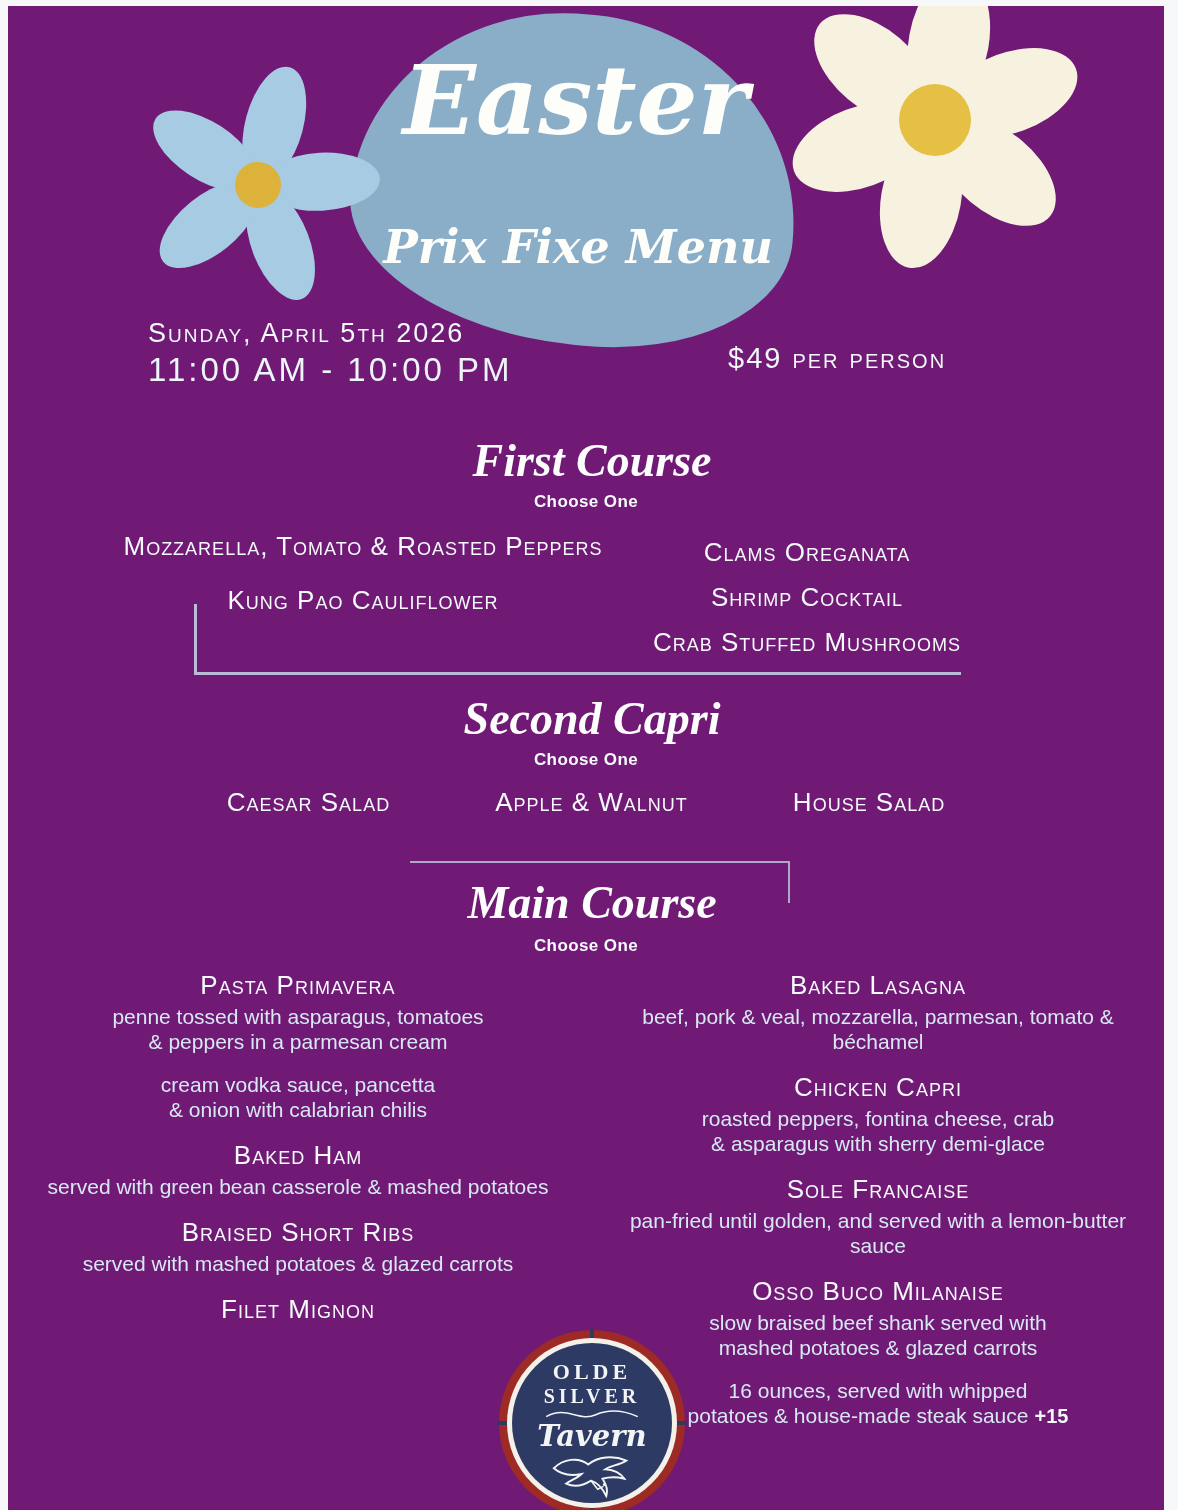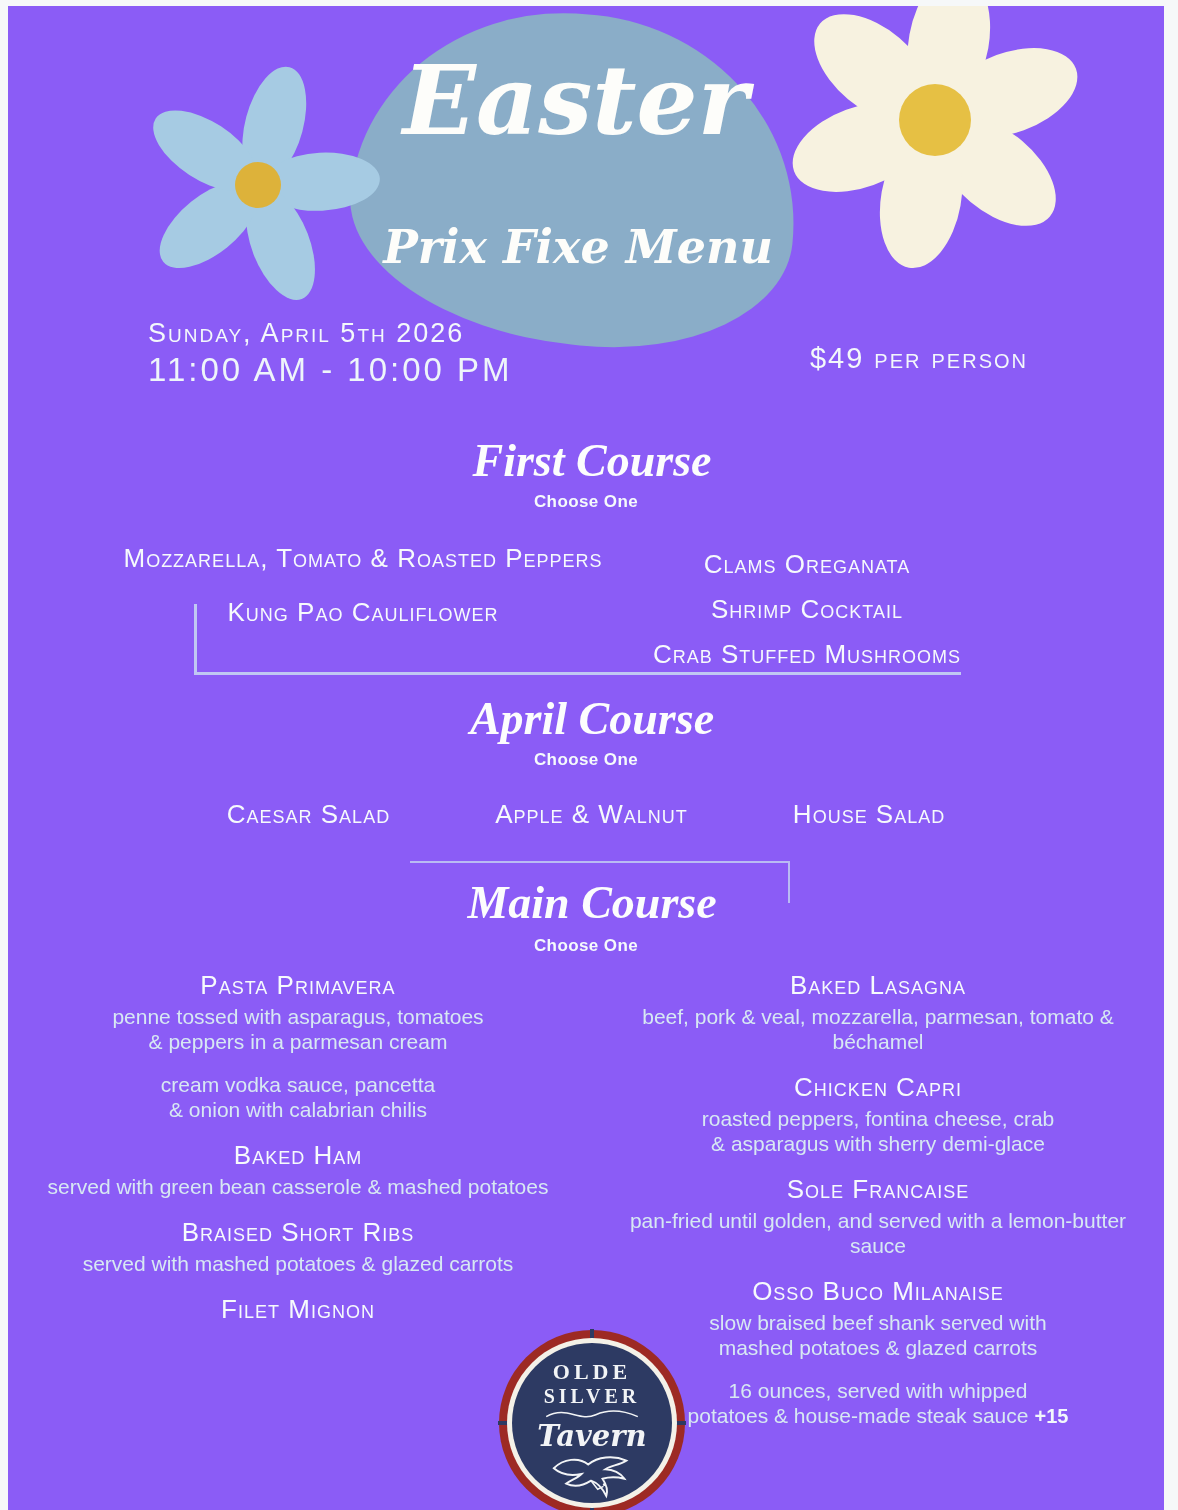--- a/index.html
+++ b/index.html
@@ -1,18 +1,18 @@
 <!DOCTYPE html>
 <html><head>
 <meta charset="utf-8">
 <style>
   html,body{margin:0;padding:0;background:#ffffff;}
   #page{position:relative;width:1178px;height:1510px;background:#f6f8f9;overflow:hidden;
         font-family:"Liberation Sans", sans-serif;}
-  .canvas{position:absolute;left:8px;top:6px;width:1156px;height:1504px;background:#8b5cf6;overflow:hidden;}
+  .canvas{position:absolute;left:8px;top:6px;width:1156px;height:1504px;background:#701a75;overflow:hidden;}
 
   
   .egg{position:absolute;left:345px;top:8px;width:445px;height:330px;background:#8aadc8;
        border-radius:50% 50% 46% 54% / 62% 64% 38% 40%;transform:rotate(6deg);}
   .flower{position:absolute;}
   .petal{position:absolute;border-radius:50%;}
   .flower-blue{left:120px;top:49px;width:260px;height:260px;}
   .flower-blue .petal{left:101px;top:8px;width:58px;height:118px;background:#a6cbe3;transform-origin:29px 122px;}
   .flower-blue .center{position:absolute;left:107px;top:107px;width:46px;height:46px;border-radius:50%;background:#ddb23a;}
   .flower-cream{left:767px;top:-46px;width:320px;height:320px;}
@@ -25,34 +25,34 @@
        border-top:2px solid rgba(205,228,242,.7);border-right:2px solid rgba(205,228,242,.7);}
 
   
   .title-script{position:absolute;left:345px;top:38px;width:445px;text-align:center;
        font-family:"DejaVu Serif", serif;font-style:italic;font-weight:bold;font-size:96px;color:#fdfdfa;}
   .subtitle-script{position:absolute;left:320px;top:214px;width:500px;text-align:center;
        font-family:"DejaVu Serif", serif;font-style:italic;font-weight:bold;font-size:46px;color:#fdfdfa;}
   .date-block{position:absolute;left:140px;top:312px;width:400px;text-align:left;color:#f3f8fb;}
   .date-line{font-size:27px;font-variant:small-caps;letter-spacing:2px;}
   .time-line{font-size:33px;letter-spacing:3px;margin-top:2px;font-weight:400;color:#eef5fa;}
-  .price-line{position:absolute;left:720px;top:336px;width:300px;text-align:right;
+  .price-line{position:absolute;left:720px;top:336px;width:300px;text-align:left;
        font-size:29px;font-variant:small-caps;letter-spacing:2px;color:#f3f8fb;}
 
   
   .course-title{position:absolute;left:0;width:100%;text-align:center;
        font-family:"Liberation Serif", serif;font-style:italic;font-weight:bold;font-size:46px;color:#fcfdfd;padding-left:6px;}
   .choose-note{position:absolute;left:0;width:100%;text-align:center;
        font-size:17px;font-weight:bold;letter-spacing:.4px;color:#f5fafc;}
   #first-title{top:428px;} #first-note{top:486px;}
   #second-title{top:686px;} #second-note{top:744px;}
   #main-title{top:870px;} #main-note{top:930px;}
 
   
-  .item-name{font-size:26px;font-variant:small-caps;letter-spacing:1px;color:#f6fafc;line-height:33px;margin-top:12px;}
+  .item-name{font-size:26px;font-variant:small-caps;letter-spacing:1px;color:#f6fafc;line-height:33px;}
   .fc-left{position:absolute;left:105px;top:524px;width:500px;text-align:center;}
   .fc-left .item-name{margin-bottom:21px;}
   .fc-right{position:absolute;left:584px;top:530px;width:430px;text-align:center;}
   .fc-right .item-name{margin-bottom:12px;}
 
   
   .sc-row{position:absolute;left:0;top:780px;width:100%;display:flex;justify-content:center;gap:105px;}
 
   
   .mc-left{position:absolute;left:30px;top:964px;width:520px;text-align:center;}
@@ -119,21 +119,21 @@
     <div class="fc-left">
       <div class="item-name">Mozzarella, Tomato &amp; Roasted Peppers</div>
       <div class="item-name">Kung Pao Cauliflower</div>
     </div>
     <div class="fc-right">
       <div class="item-name">Clams Oreganata</div>
       <div class="item-name">Shrimp Cocktail</div>
       <div class="item-name">Crab Stuffed Mushrooms</div>
     </div>
 
-    <div id="second-title" class="course-title">April Course</div>
+    <div id="second-title" class="course-title">Second Capri</div>
     <div id="second-note" class="choose-note">Choose One</div>
     <div class="sc-row">
       <span class="item-name">Caesar Salad</span>
       <span class="item-name">Apple &amp; Walnut</span>
       <span class="item-name">House Salad</span>
     </div>
 
     <div id="main-title" class="course-title">Main Course</div>
     <div id="main-note" class="choose-note">Choose One</div>
 

